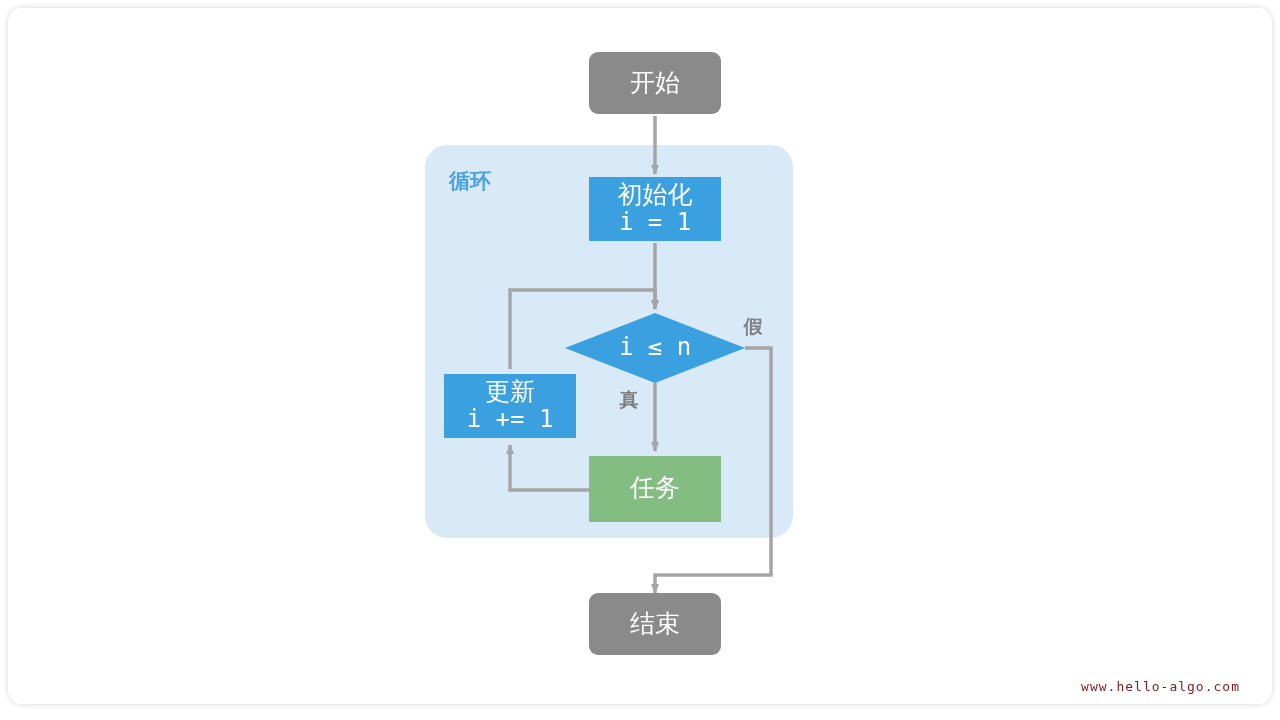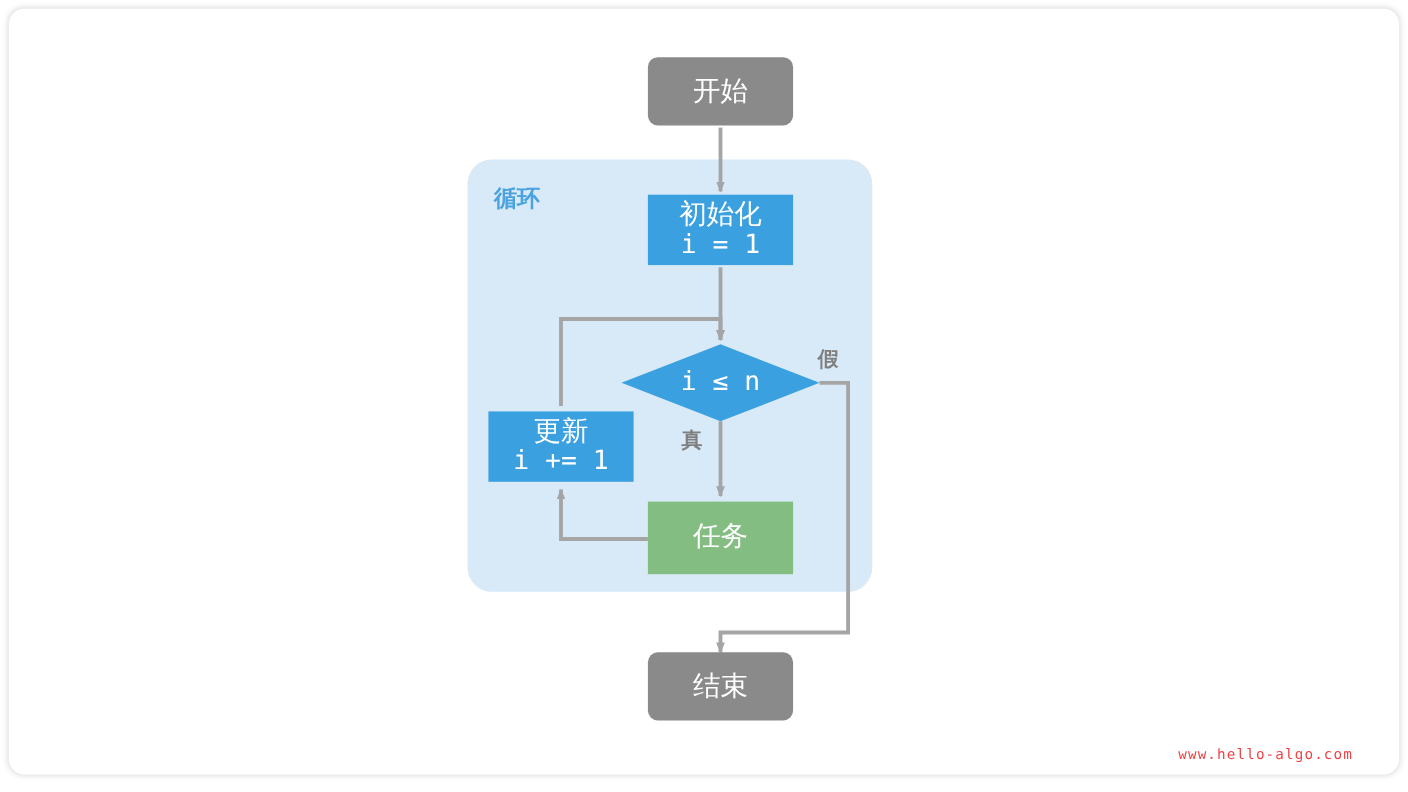--- a/index.html
+++ b/index.html
@@ -61,26 +61,26 @@
   .group-label {
     font-family: "Liberation Sans", sans-serif;
     font-size: 21px;
     font-weight: bold;
     fill: #4aa3e0;
     text-anchor: start;
     dominant-baseline: middle;
   }
   .watermark {
     position: absolute;
-    right: 50px;
+    right: 40px;
     bottom: 26px;
     font-family: "DejaVu Sans Mono", monospace;
     font-size: 13px;
     letter-spacing: 1px;
-    color: #ef4444;
+    color: #7f1d1d;
     white-space: nowrap;
   }
 </style>
 </head>
 <body>
 
 <div id="canvas">
   <div class="card"></div>
 
   <svg class="flow" viewBox="0 0 1280 720">

